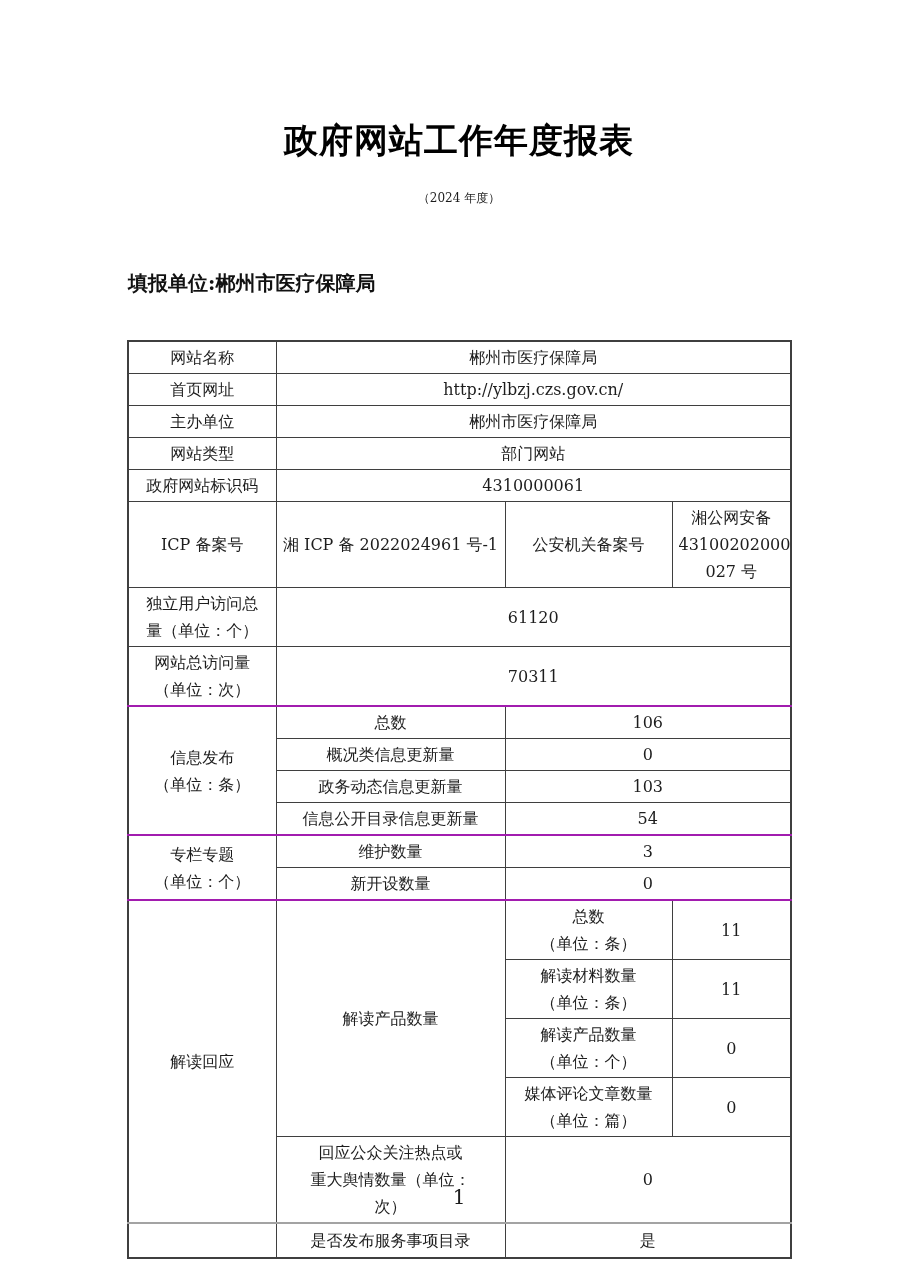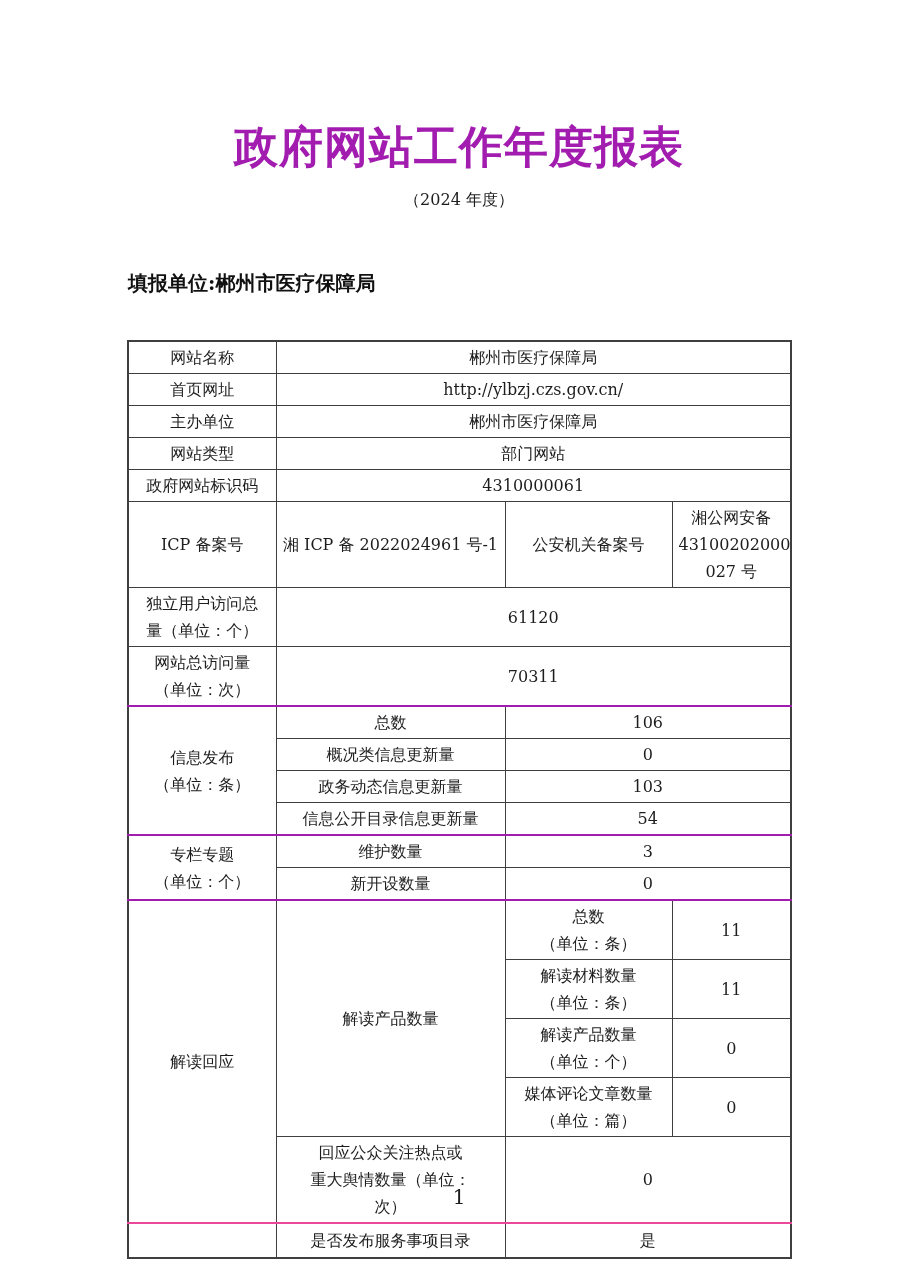--- a/index.html
+++ b/index.html
@@ -10,31 +10,31 @@
     background: #ffffff;
     color: #1d1d1d;
     font-family: "DejaVu Serif", "Liberation Serif", serif;
     overflow: hidden;
   }
   .doc-title {
     position: absolute;
     left: 128px; top: 118px; width: 662px;
     text-align: center;
     font-family: "DejaVu Sans", "Liberation Sans", sans-serif;
-    font-size: 44px;
+    font-size: 34px;
     font-weight: 700;
     letter-spacing: 1px;
-    color: #a21caf;
+    color: #000000;
     white-space: nowrap;
   }
   .doc-subtitle {
     position: absolute;
     left: 128px; top: 190px; width: 662px;
     text-align: center;
-    font-size: 16px;
+    font-size: 12px;
     color: #1d1d1d;
     white-space: nowrap;
   }
   .filing-unit {
     position: absolute;
     left: 128px; top: 270px;
     font-size: 20px;
     font-weight: 700;
     color: #111;
     white-space: nowrap;
@@ -52,21 +52,21 @@
     border: 1px solid #3f3f3f;
     text-align: center;
     vertical-align: middle;
     font-size: 16px;
     line-height: 27px;
     padding: 2px 6px;
     white-space: pre-line;
     color: #1d1d1d;
   }
   tr.sec td { border-top: 2px solid #a21caf; }
-  tr.sec-gray td { border-top: 2px solid #ec4899; }
+  tr.sec-gray td { border-top: 2px solid #a3a3a3; }
   .page-number {
     position: absolute;
     left: 128px; top: 1185px; width: 662px;
     text-align: center;
     font-size: 20px;
     color: #1d1d1d;
   }
 </style>
 </head>
 <body>

